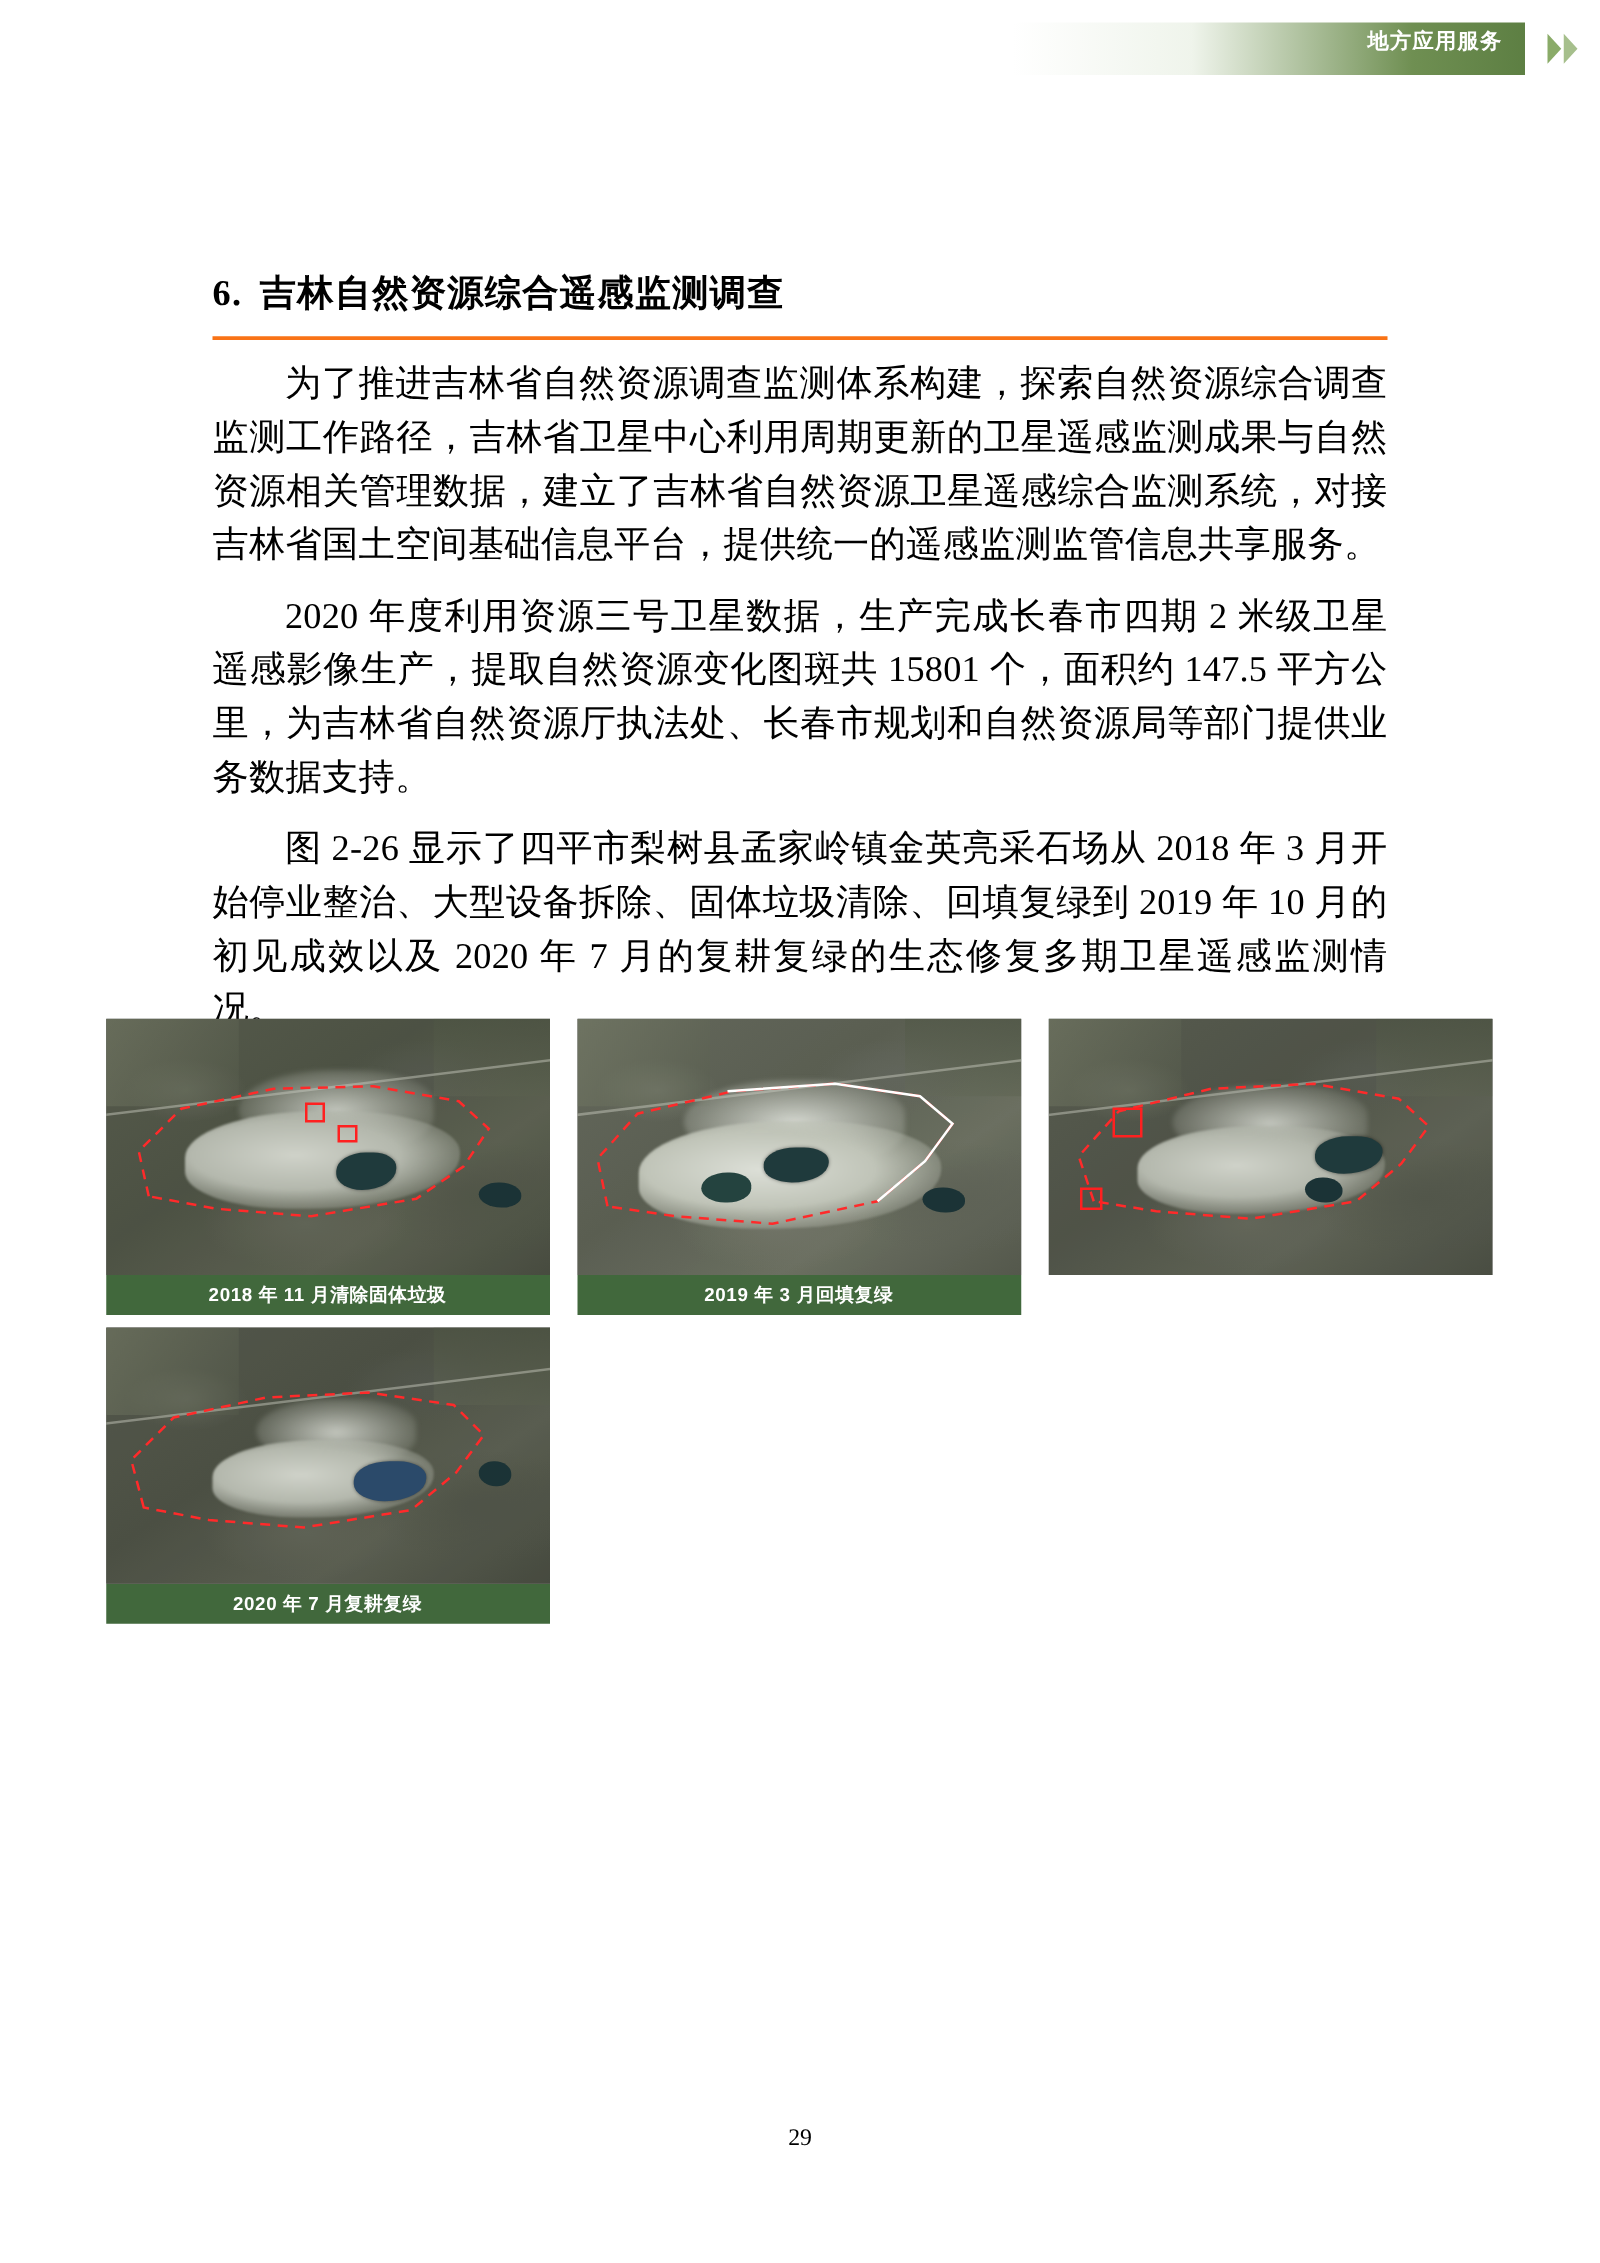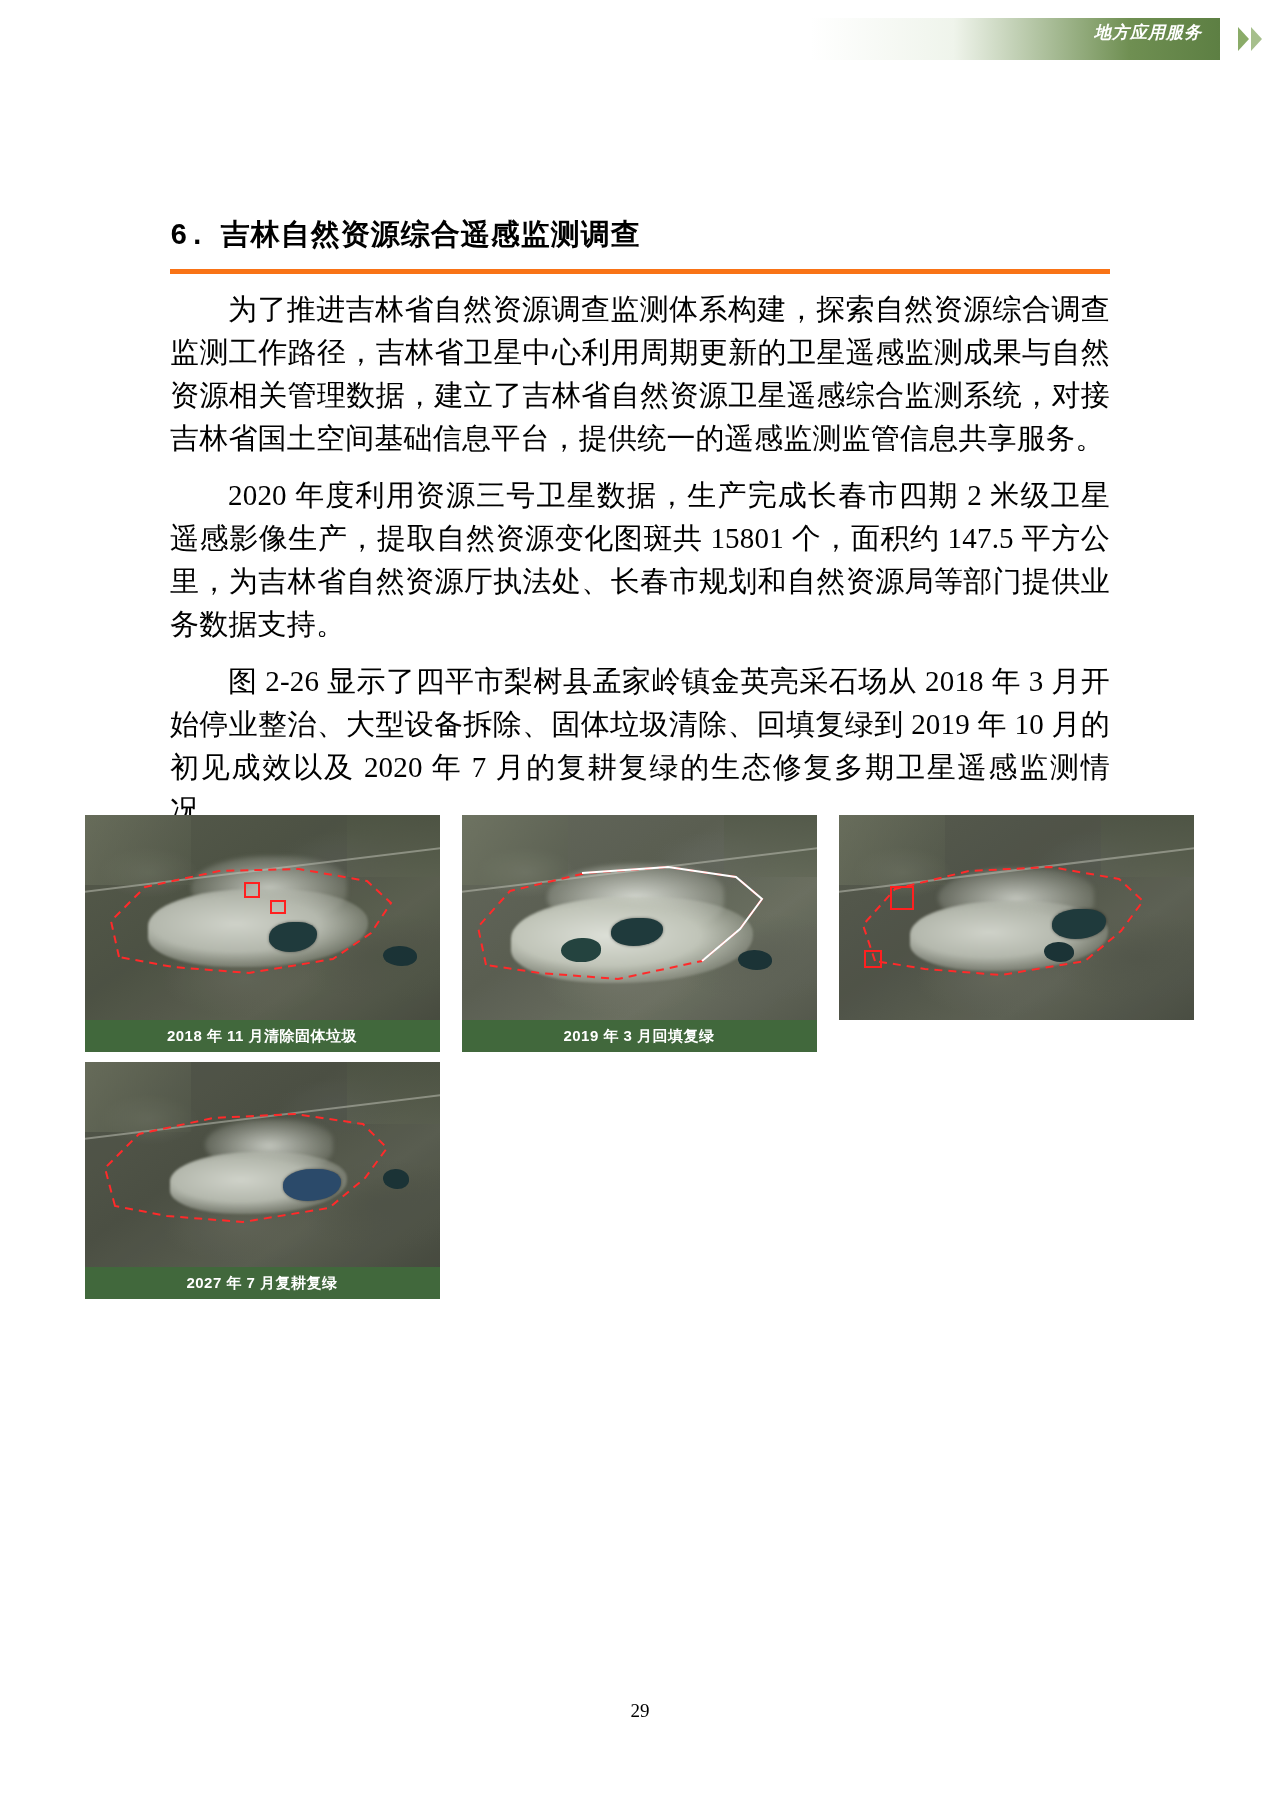--- a/index.html
+++ b/index.html
@@ -19,21 +19,20 @@
   
   .header-banner {
     position: absolute;
     top: 18px;
     right: 0;
     width: 470px;
     height: 28px;
     display: flex;
     align-items: center;
     justify-content: flex-end;
-    font-style: italic;
   }
   .banner-gradient {
     position: absolute;
     left: 0;
     top: 0;
     width: 410px;
     height: 42px;
     background: linear-gradient(to right, rgba(255,255,255,0) 0%, rgba(226,235,219,0.55) 35%, #6f8f52 78%, #5d7f43 100%);
   }
   .banner-text {
@@ -65,27 +64,27 @@
   .banner-arrows span:nth-child(2) { border-left-color: #a6bf8c; }
 
   
   .content {
     position: absolute;
     left: 170px;
     top: 215px;
     width: 940px;
   }
   h1.section-title {
-    font-family: Liberation Mono, monospace;
+    font-family: Liberation Serif, serif;
     font-size: 29px;
     font-weight: bold;
     margin: 0 0 12px 0;
     letter-spacing: 1px;
     padding-bottom: 14px;
-    border-bottom: 5px solid #f97316;
+    border-bottom: 3px solid #f97316;
   }
   h1.section-title .num { margin-right: 14px; }
 
   p.para {
     font-size: 29px;
     line-height: 43px;
     margin: 14px 0 0 0;
     text-indent: 2em;
     text-align: justify;
     letter-spacing: 0.2px;
@@ -356,20 +355,20 @@
           <div class="road"></div>
           <div class="bare2" style="left:34%;top:28%;width:36%;height:26%"></div>
           <div class="bare" style="left:24%;top:44%;width:50%;height:30%"></div>
           <div class="water1" style="left:56%;top:52%;width:58px;height:32px;background:#2b4a6a"></div>
           <div class="water3" style="left:84%;top:52%;width:26px"></div>
           <svg class="overlay" viewBox="0 0 355 205" preserveAspectRatio="none">
             <path class="dashed-boundary" d="M30,144 L20,106 L54,72 L128,56 L210,52 L278,62 L302,86 L280,116 L244,146 L158,160 L82,154 Z"></path>
           </svg>
         </div>
       </div>
-      <div class="caption-bar">2027 年 7 月复耕复绿</div>
+      <div class="caption-bar">2020 年 7 月复耕复绿</div>
     </div>
 
   </div>
 
 </div>
 
 <div class="page-number">29</div>
 
 </body></html>

